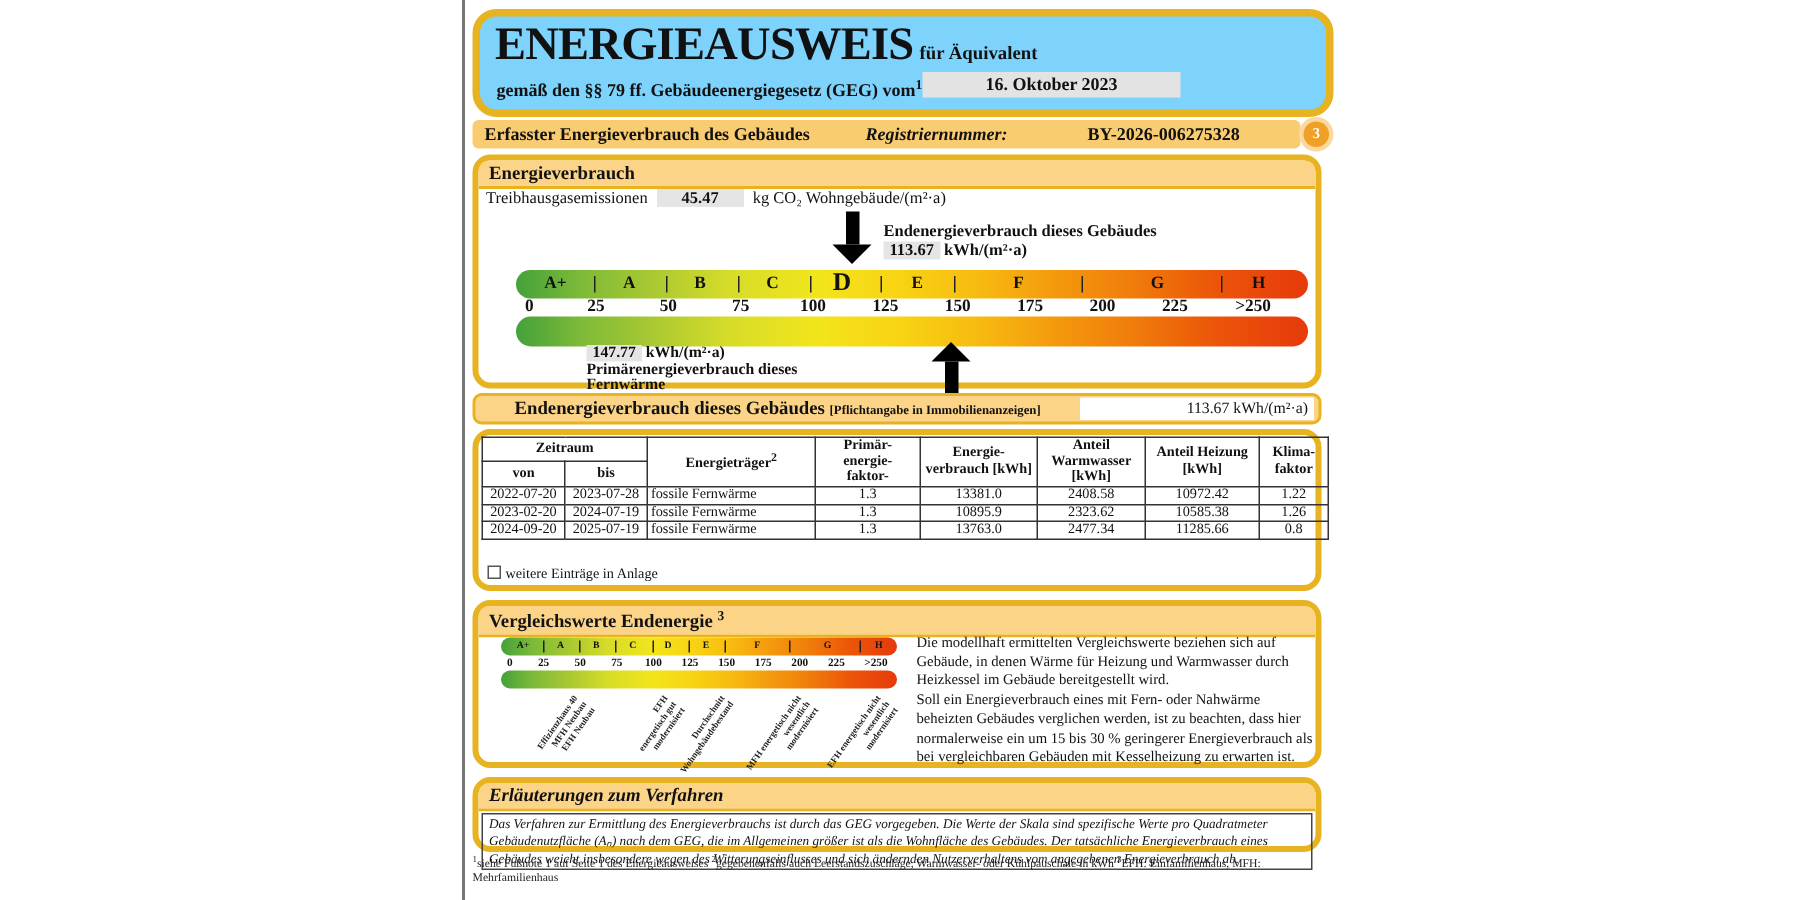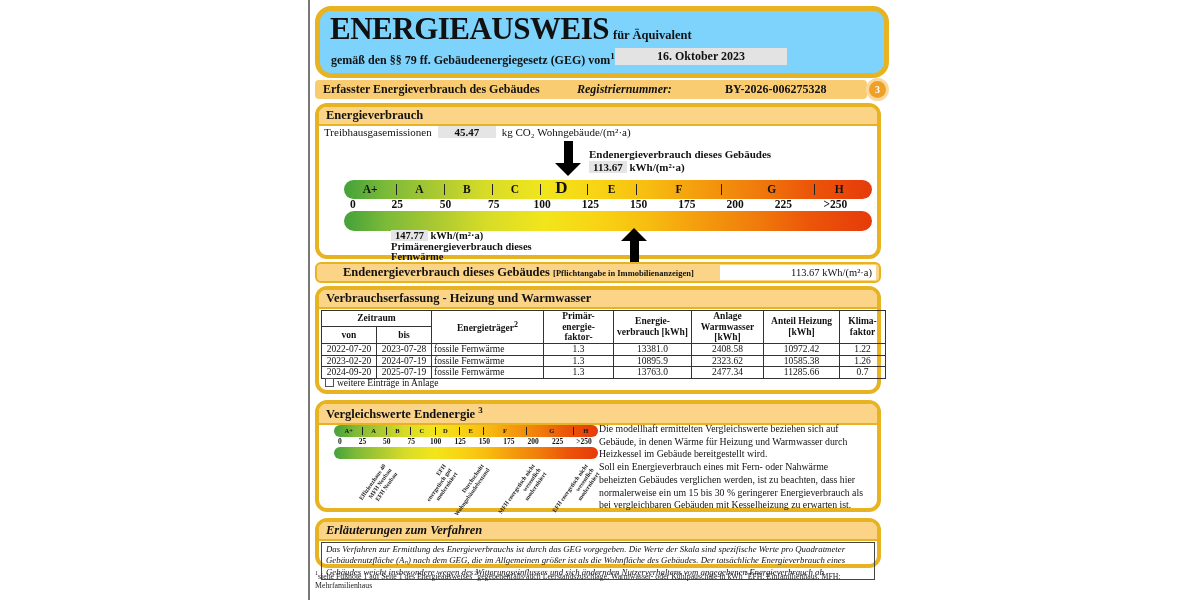--- a/index.html
+++ b/index.html
@@ -91,21 +91,21 @@
   #mband-letters{top:0;height:12px;}
   #mband-lower{top:22px;height:12px;}
   .mini-scale .sc-letter{font-size:6.5px;line-height:12px;}
   .mini-scale .sc-letter.cur{font-size:6.5px;top:0;}
   .mini-scale .sc-sep{top:2px;height:8px;}
   .mini-nums{position:absolute;left:0;top:12px;width:264px;height:10px;}
   .mini-nums .sc-num{font-size:7.5px;line-height:10px;}
   .cmp-label{position:absolute;top:38px;width:90px;text-align:right;font-size:6px;line-height:1.2;
              font-weight:bold;color:#222;transform-origin:100% 0;transform:rotate(-55deg);
              white-space:pre-line;}
-  .cmp-text{position:absolute;left:280px;top:19px;width:268px;font-size:9.8px;line-height:1.3;
+  .cmp-text{position:absolute;left:292px;top:19px;width:268px;font-size:9.8px;line-height:1.3;
             white-space:pre-line;}
 
   
   #sect-explain{top:518px;height:50px;font-style:italic;}
   .explain-body{border:1px solid #444;margin:1px 2px;padding:1px 4px;font-size:8.8px;line-height:1.3;}
 
   .footnote{position:absolute;left:315px;top:570px;width:566px;font-size:7.8px;color:#222;}
   .footnote sup{font-size:6px;}
   .footnote span.fn{margin-right:2px;}
 </style>
@@ -190,41 +190,40 @@
 Fernwärme</div>
     </div>
   </div>
 
   <div class="end-bar">
     <div class="end-bar-title"><span>Endenergieverbrauch dieses Gebäudes </span><span class="end-bar-note">[Pflichtangabe in Immobilienanzeigen]</span></div>
     <div class="end-bar-value">113.67 kWh/(m²·a)</div>
   </div>
 
   <div class="sect" id="sect-table">
-    <div class="sect-head">Verbrauchserfassung - Heizung und Warmwasser</div>
     <table class="cons">
       <colgroup>
         <col style="width:55px">
           <col style="width:55px">
           <col style="width:112px">
           <col style="width:70px">
         <col style="width:78px">
           <col style="width:72px">
           <col style="width:76px">
           <col style="width:46px">
       </colgroup>
       <thead>
         <tr>
           <th colspan="2">Zeitraum</th>
           <th rowspan="2"><span>Energieträger</span><sup>2</sup></th>
           <th rowspan="2">Primär- energie-
 faktor-</th>
           <th rowspan="2">Energie-
 verbrauch [kWh]</th>
-          <th rowspan="2">Anlage
+          <th rowspan="2">Anteil
 Warmwasser
 [kWh]</th>
           <th rowspan="2">Anteil Heizung
 [kWh]</th>
           <th rowspan="2">Klima-
 faktor</th>
         </tr>
         <tr>
           <th>von</th>
           <th>bis</th>
@@ -252,21 +251,21 @@
             <td>1.26</td>
           </tr>
           <tr>
             <td>2024-09-20</td>
             <td>2025-07-19</td>
             <td class="lft">fossile Fernwärme</td>
             <td>1.3</td>
             <td>13763.0</td>
             <td>2477.34</td>
             <td>11285.66</td>
-            <td>0.7</td>
+            <td>0.8</td>
           </tr>
         </tbody>
     </table>
     <div class="more-row">
       <span class="cb"></span><span>weitere Einträge in Anlage</span>
     </div>
   </div>
 
   <div class="sect" id="sect-compare">
     <div class="sect-head"><span>Vergleichswerte Endenergie </span><sup>3</sup></div>

